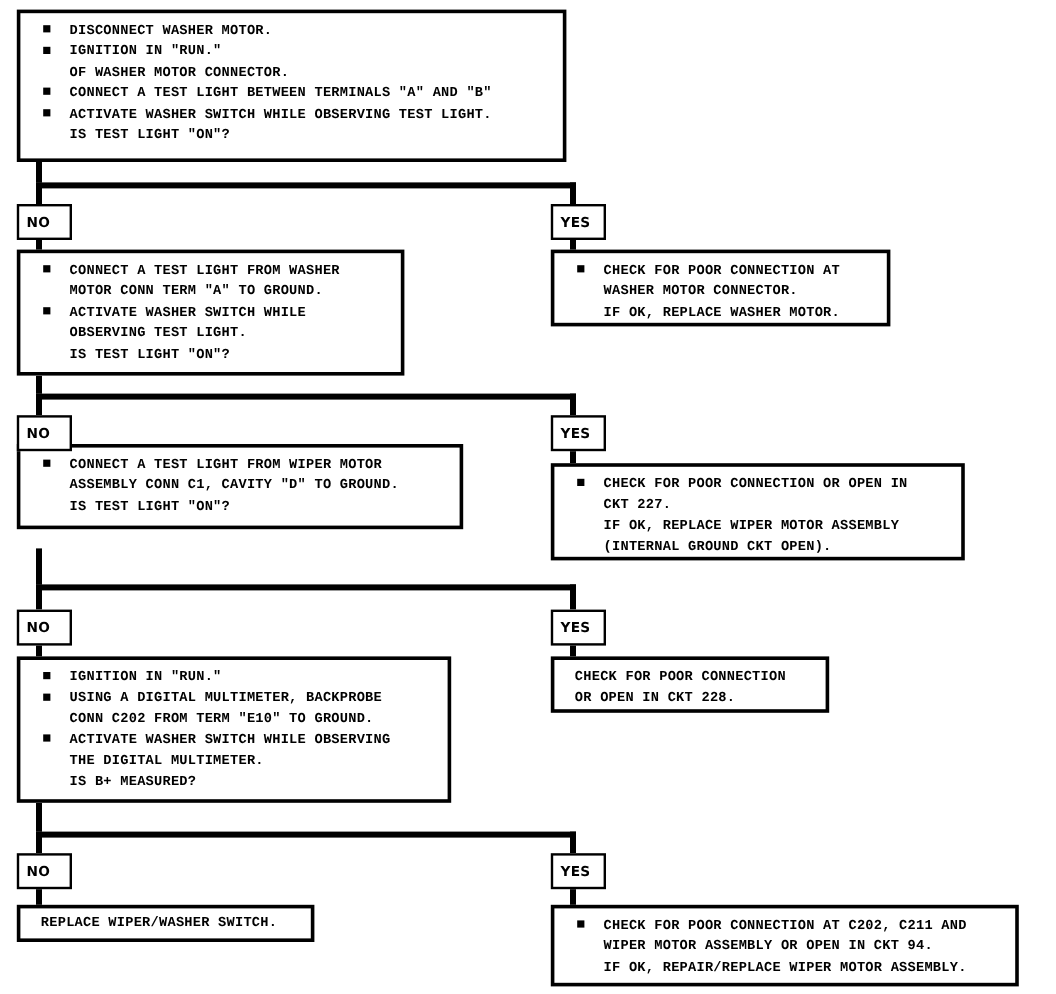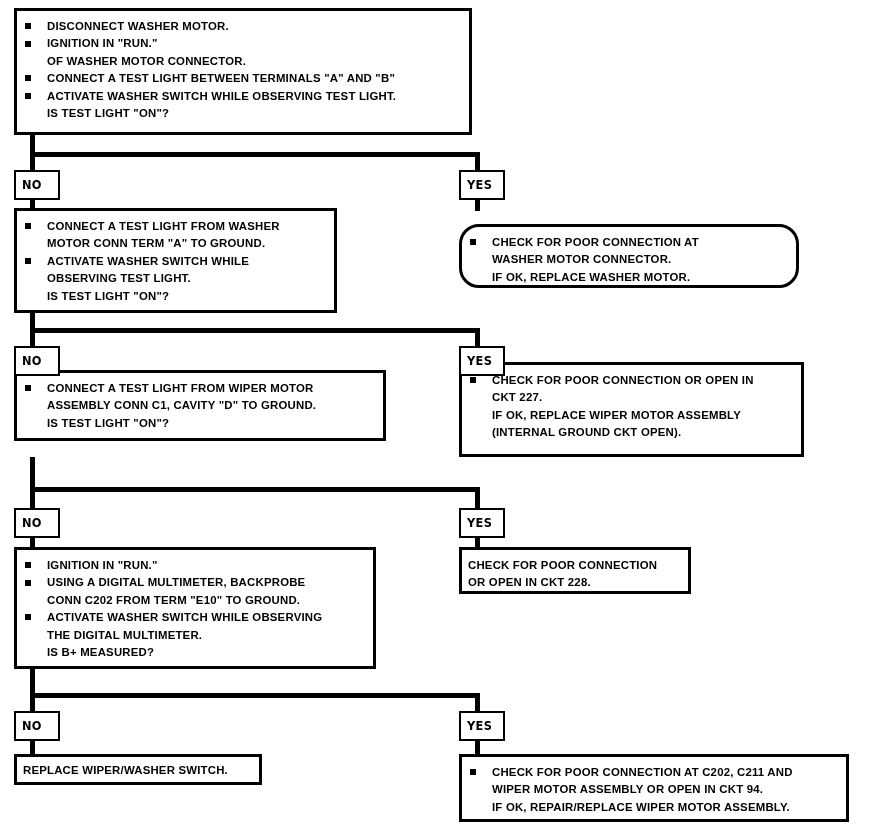--- a/index.html
+++ b/index.html
@@ -25,28 +25,29 @@
     border: 3px solid #000000;
     background: #ffffff;
     z-index: 3;
   }
   .node-inner {
     padding: 7px 6px 6px 8px;
   }
   .line {
     display: flex;
     align-items: flex-start;
-    font-family: Liberation Sans, sans-serif;
+    font-family: Liberation Mono, monospace;
     font-weight: bold;
     font-size: 11.4px;
     letter-spacing: 0.2px;
     line-height: 17.4px;
     color: #000000;
     text-transform: uppercase;
     white-space: pre;
+    margin-left: 11px;
   }
   .bullet {
     flex: 0 0 auto;
     width: 22px;
     text-align: left;
     font-size: 11px;
     line-height: 17.4px;
   }
   .bullet span {
     display: inline-block;
@@ -165,21 +166,21 @@
         <span class="bullet"></span>
         <span class="txt">OBSERVING TEST LIGHT.</span>
       </div>
       <div class="line indent">
         <span class="bullet"></span>
         <span class="txt">IS TEST LIGHT "ON"?</span>
       </div>
     </div>
   </div>
 
-  <div class="node" style="left:459px; top:224px; width:340px; height:64px;border-radius:20px;">
+  <div class="node" style="left:459px; top:208px; width:283px; height:64px;">
     <div class="node-inner">
       <div class="line">
         <span class="bullet"><span></span></span>
         <span class="txt">CHECK FOR POOR CONNECTION AT</span>
       </div>
       <div class="line indent">
         <span class="bullet"></span>
         <span class="txt">WASHER MOTOR CONNECTOR.</span>
       </div>
       <div class="line indent">
@@ -214,21 +215,21 @@
         <span class="bullet"></span>
         <span class="txt">ASSEMBLY CONN C1, CAVITY "D" TO GROUND.</span>
       </div>
       <div class="line indent">
         <span class="bullet"></span>
         <span class="txt">IS TEST LIGHT "ON"?</span>
       </div>
     </div>
   </div>
 
-  <div class="node" style="left:459px; top:362px; width:345px; height:95px;">
+  <div class="node" style="left:459px; top:386px; width:345px; height:81px;">
     <div class="node-inner">
       <div class="line">
         <span class="bullet"><span></span></span>
         <span class="txt">CHECK FOR POOR CONNECTION OR OPEN IN</span>
       </div>
       <div class="line indent">
         <span class="bullet"></span>
         <span class="txt">CKT 227.</span>
       </div>
       <div class="line indent">

